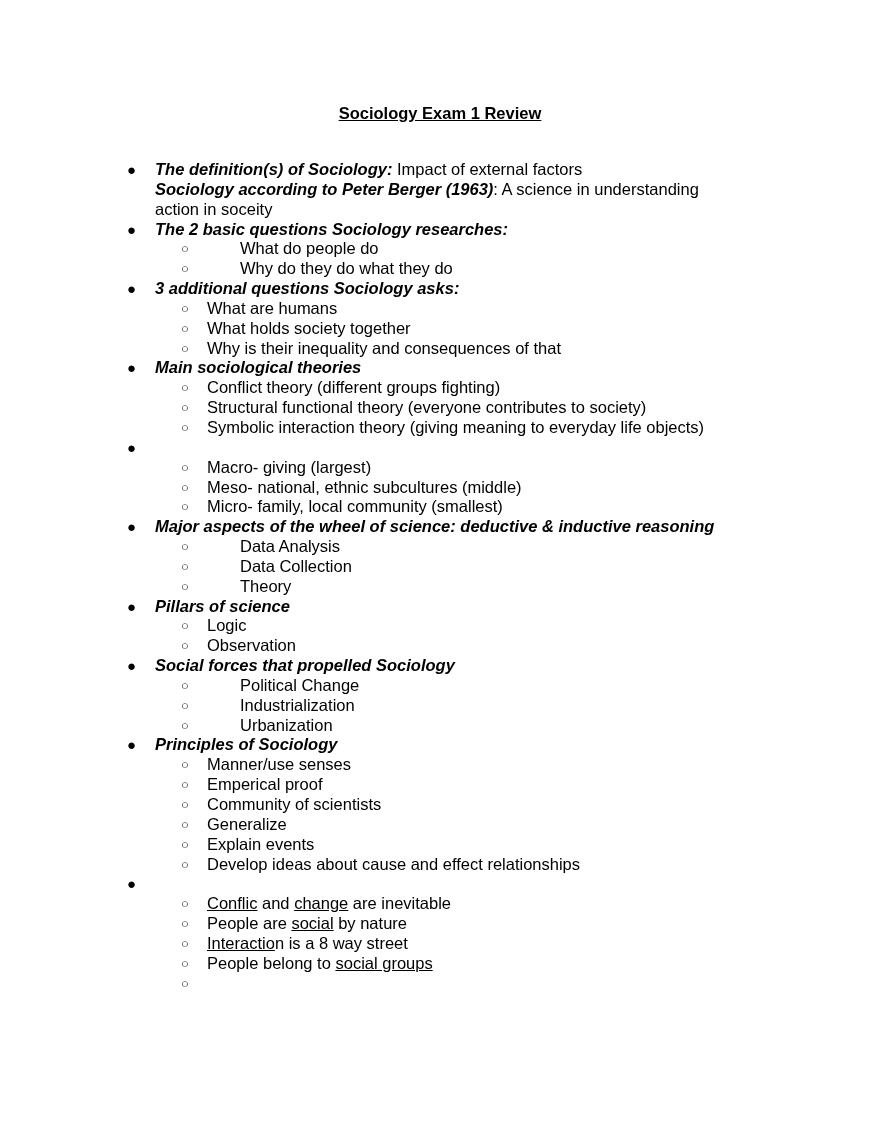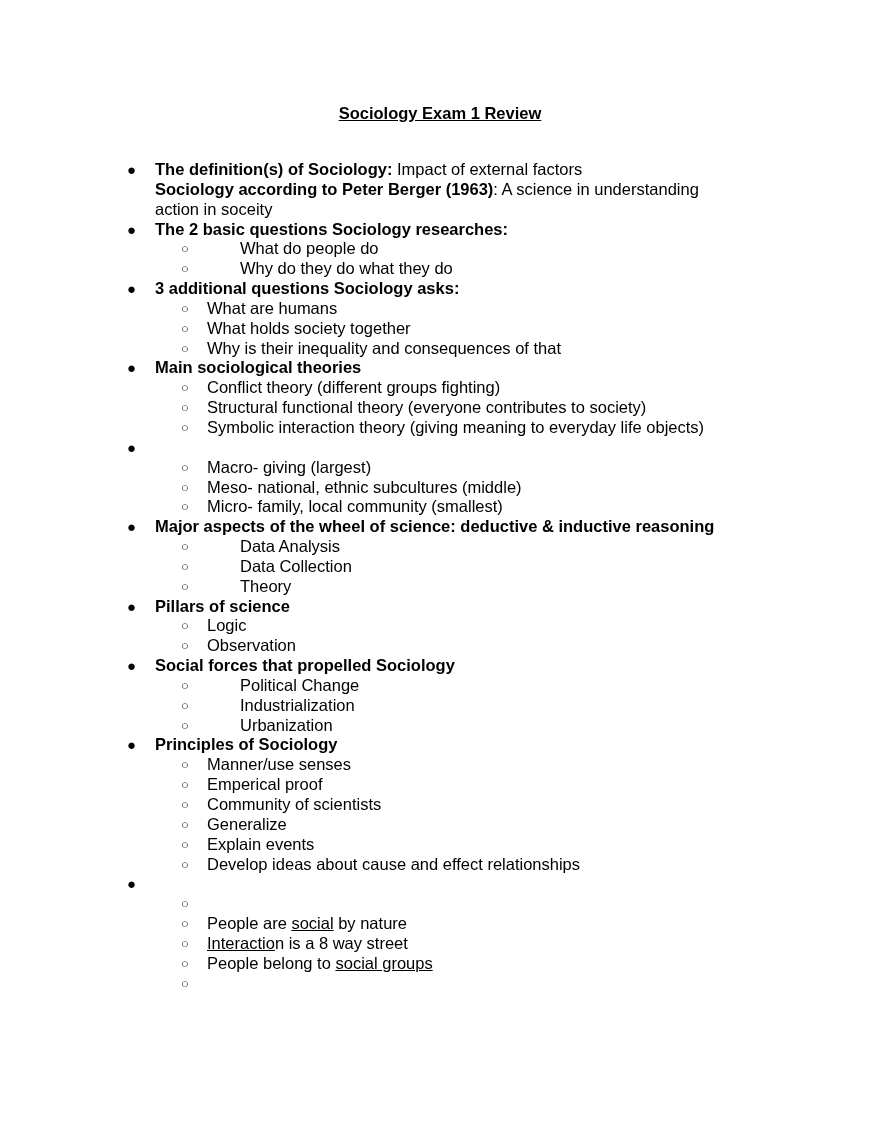--- a/index.html
+++ b/index.html
@@ -15,21 +15,21 @@
     .list { position: absolute; top: 160px; left: 0; width: 880px; }
     .line {
       position: relative; height: 19.85px; line-height: 19.85px; font-size: 16.5px;
       white-space: nowrap;
     }
     .bullet { position: absolute; left: 127px; top: 0; font-size: 15px; }
     .sub-bullet { position: absolute; left: 181px; top: 0; font-size: 13px; }
     .text { position: absolute; left: 155px; top: 0; }
     .sub-text { position: absolute; left: 207px; top: 0; }
     .sub-text.pad { left: 212px; margin-left: 28px; }
-    b { font-weight: bold; }
+    b { font-weight: bold; font-style: italic; }
     u { text-decoration: underline; }
   </style>
 </head>
 <body>
 
 <div class="page">
   <div class="title">Sociology Exam 1 Review</div>
   <div class="list" id="outline">
       <div class="line">
         <span class="bullet">●</span>
@@ -170,20 +170,21 @@
       </div>
       <div class="line">
         <span class="sub-bullet">○</span>
         <span class="sub-text">Develop ideas about cause and effect relationships</span>
       </div>
       <div class="line">
         <span class="bullet">●</span>
       </div>
       <div class="line">
         <span class="sub-bullet">○</span>
+        <span class="sub-text"><u>Conflic</u><span> and </span><u>change</u><span> are inevitable</span></span>
       </div>
       <div class="line">
         <span class="sub-bullet">○</span>
         <span class="sub-text"><span>People are </span><u>social</u><span> by nature</span></span>
       </div>
       <div class="line">
         <span class="sub-bullet">○</span>
         <span class="sub-text"><u>Interactio</u><span>n is a 8 way street</span></span>
       </div>
       <div class="line">

